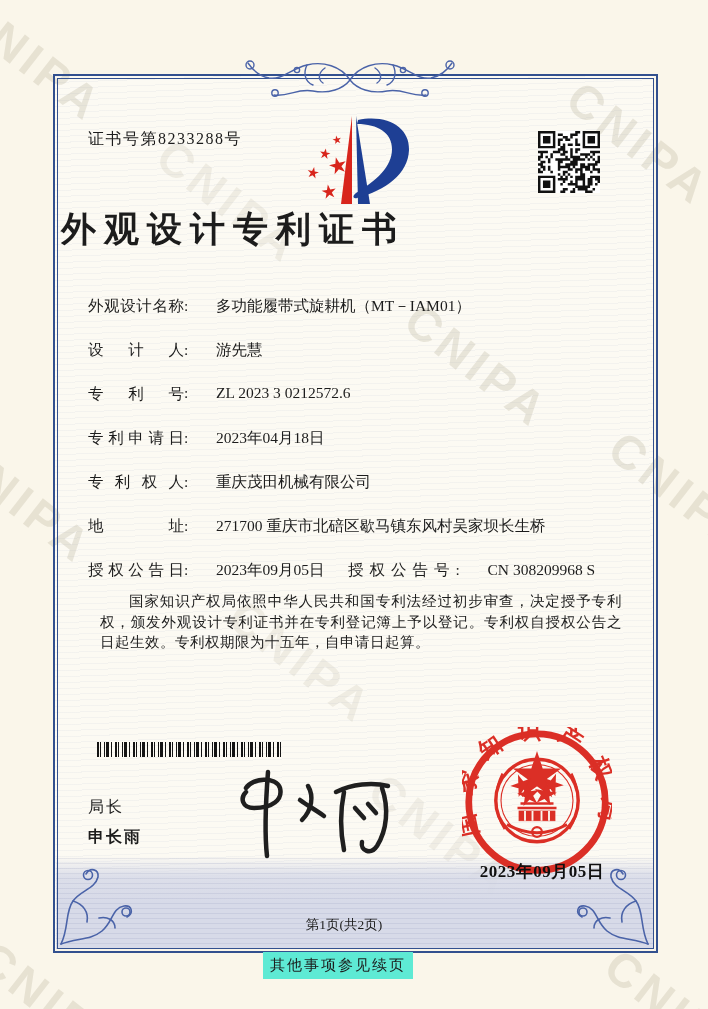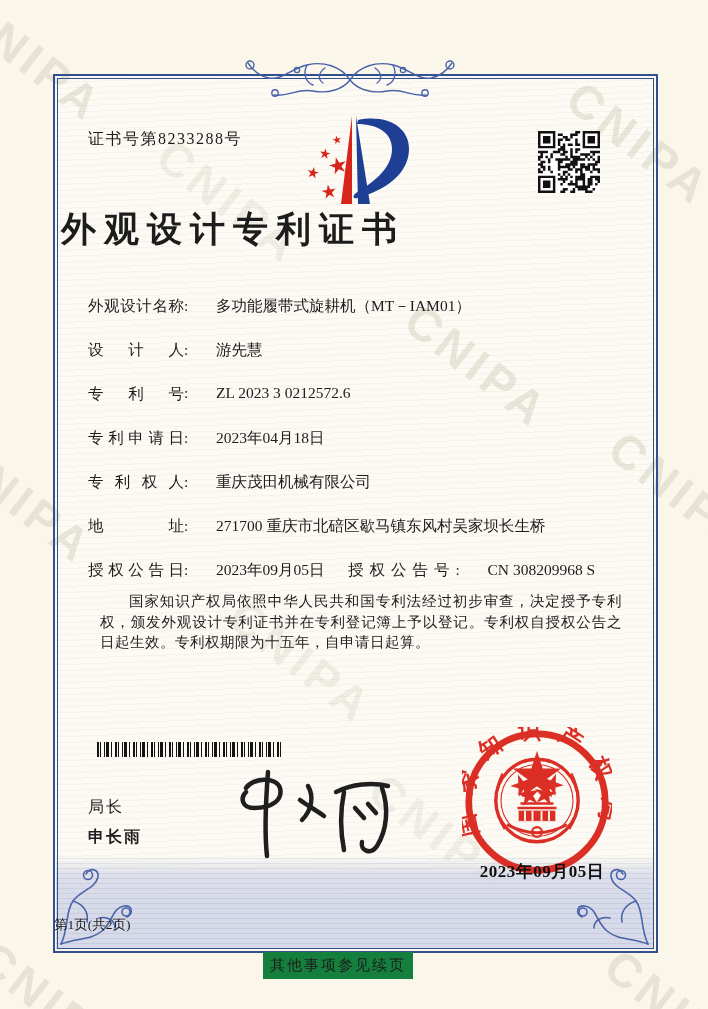--- a/index.html
+++ b/index.html
@@ -64,24 +64,24 @@
     background:
       repeating-linear-gradient(90deg,#141414 0 2px,transparent 2px 3px,#141414 3px 4px,transparent 4px 7px,#141414 7px 8px,transparent 8px 9px,#141414 9px 12px,transparent 12px 14px,#141414 14px 15px,transparent 15px 18px);
   }
   .director-label{left:88px;top:797px;font-size:16px;letter-spacing:2px;font-family:"Liberation Sans",sans-serif;}
   .director-name{left:88px;top:827px;font-size:16px;letter-spacing:2px;font-family:"Liberation Sans",sans-serif;font-weight:bold;}
   .seal{left:462px;top:727px;z-index:7;opacity:0.95;}
   .seal-date{
     left:472px;top:860px;width:140px;text-align:center;z-index:8;
     font-size:17px;font-weight:600;letter-spacing:0.5px;color:#101010;
   }
-  .page-info{left:54px;top:916px;width:580px;font-size:13.5px;z-index:6;}
+  .page-info{left:54px;top:916px;width:580px;text-align:center;font-size:13.5px;z-index:6;}
   .continuation{
     left:263px;top:952px;width:150px;height:27px;z-index:6;
-    background:#15803d;display:flex;align-items:center;justify-content:center;
+    background:#5eead4;display:flex;align-items:center;justify-content:center;
     font-size:15px;letter-spacing:2px;
   }
   .qr{left:538px;top:131px;width:62px;height:62px;background:#fff;z-index:6;}
   .sig{left:212px;top:758px;z-index:6;}
 </style>
 </head>
 <body>
 
 <div class="abs wave-layer"></div>
 

